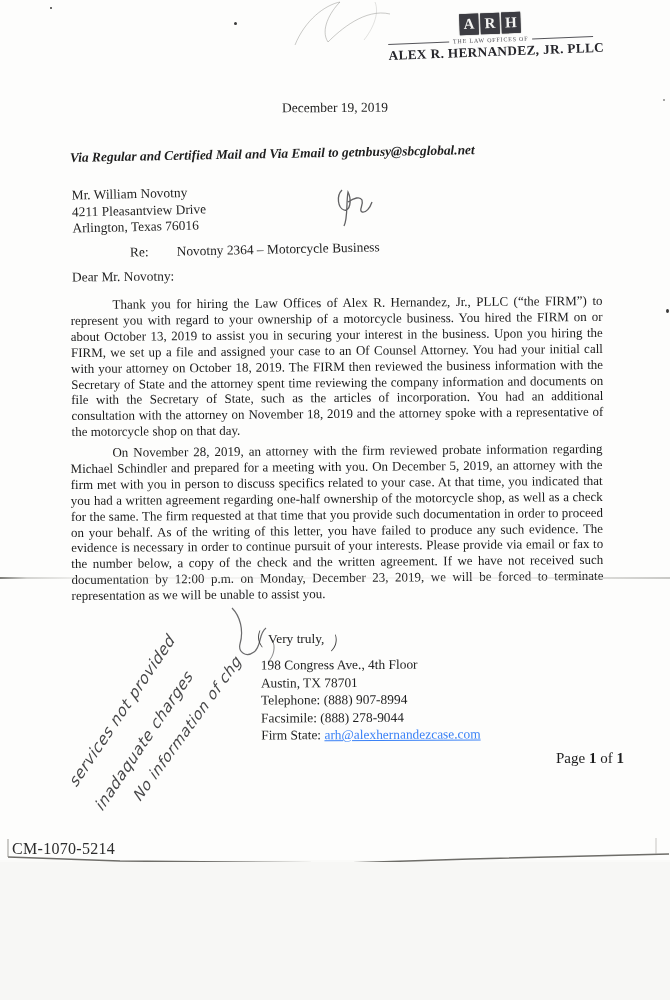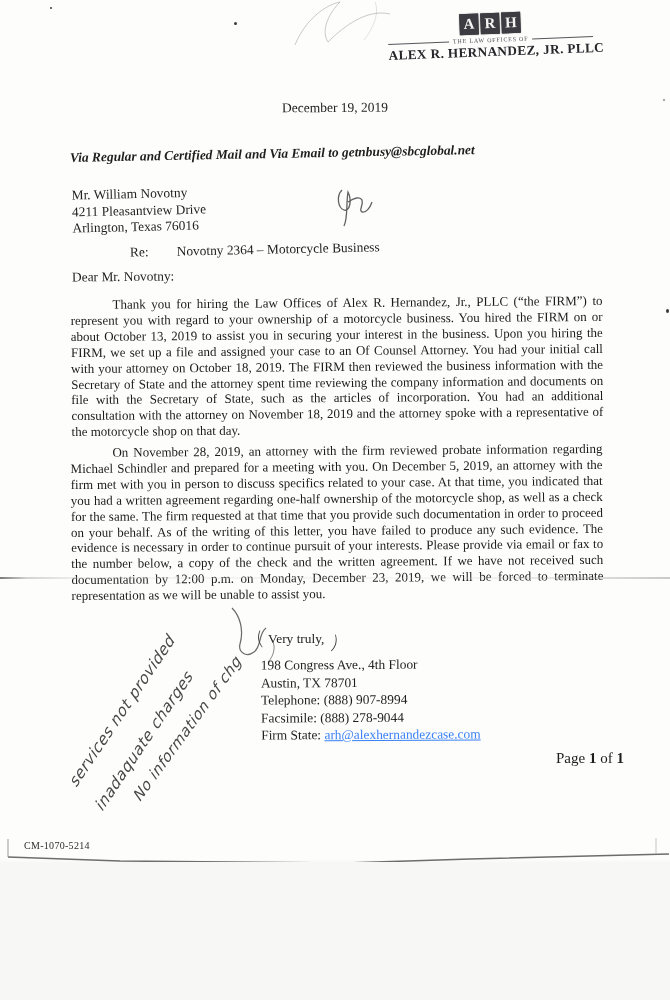--- a/index.html
+++ b/index.html
@@ -58,21 +58,21 @@
   .valediction { position:absolute; top:631px; left:268px; font-size:13.4px; white-space:nowrap; }
   .hand-paren { font-family:"DejaVu Sans",sans-serif; font-size:19px; color:#3a3a3a; font-weight:300; }
   .paren-l { position:absolute; left:-12px; top:-4px; transform:rotate(-8deg); }
   .paren-r { position:absolute; right:-14px; top:0px; transform:rotate(14deg); }
   .sig-block { position:absolute; top:656px; left:261px; font-size:13.4px; line-height:17.5px; transform:rotate(-0.3deg); white-space:nowrap; }
   .sig-email a, .sig-email .email-addr { color:#3b82f6; text-decoration:underline; }
 
   
   .page-label { position:absolute; top:750px; left:556px; font-size:15px; white-space:nowrap; }
   .page-label b { font-weight:bold; }
-  .form-number { position:absolute; top:840px; left:24px; font-size:10px; color:#2c2c2c; letter-spacing:0.3px; }
+  .form-number { position:absolute; top:840px; left:12px; font-size:16px; color:#2c2c2c; letter-spacing:0.3px; }
 
   
   .hw {
     position:absolute; font-family:"DejaVu Sans",sans-serif; font-style:italic;
     color:#2e2e30; transform-origin:0 0; white-space:nowrap;
     letter-spacing:0.5px; opacity:0.88;
   }
   .hw1 { left:66px; top:778px; font-size:15.5px; transform:rotate(-56deg) skewX(-8deg); }
   .hw2 { left:92px; top:802px; font-size:15.5px; transform:rotate(-56deg) skewX(-8deg); }
   .hw3 { left:130px; top:792px; font-size:15px; transform:rotate(-54deg) skewX(-8deg); }

